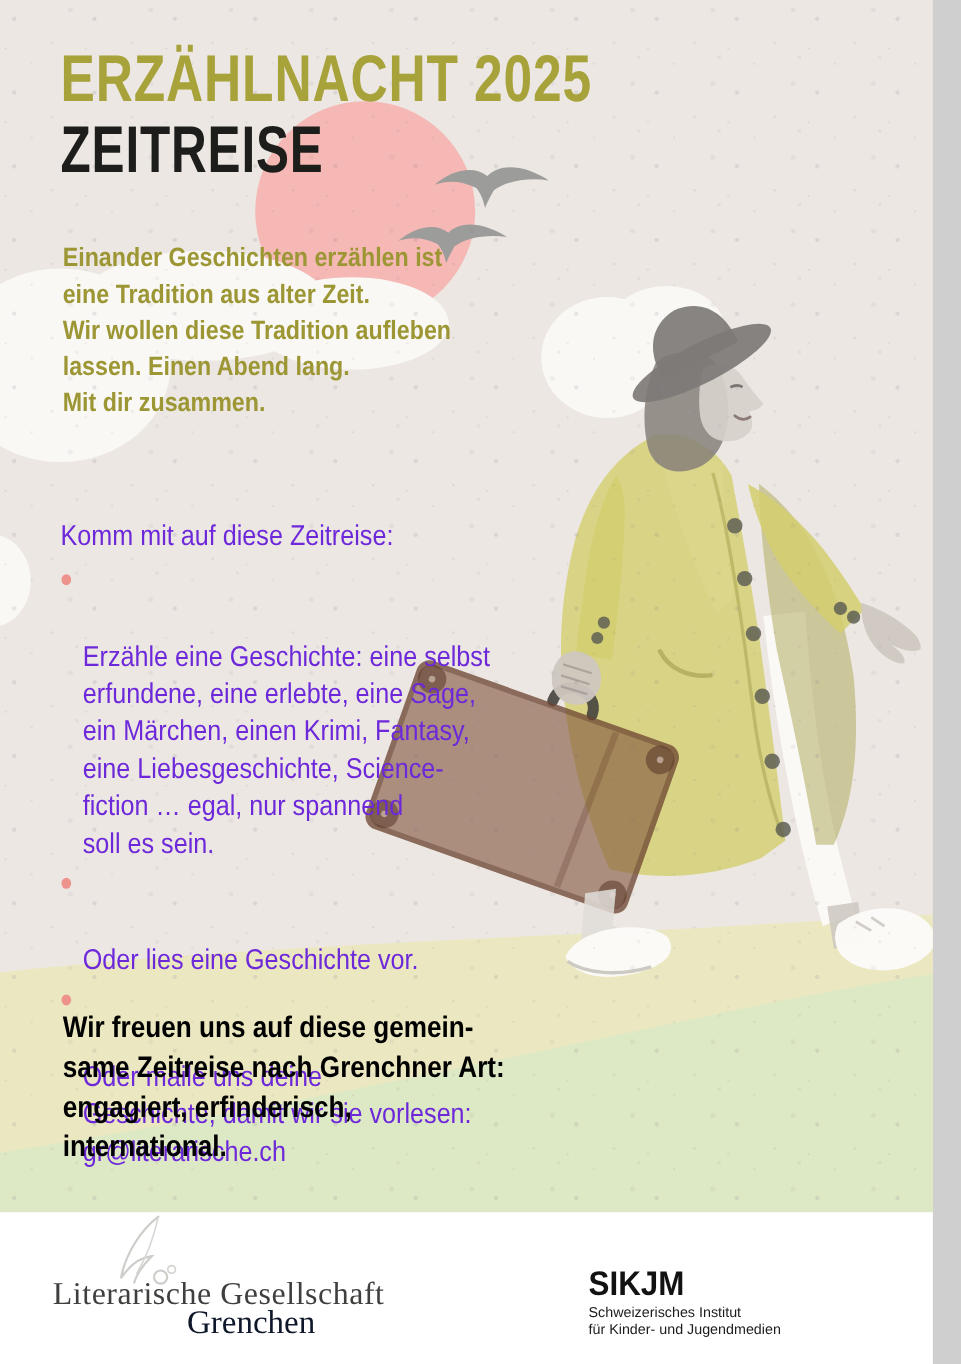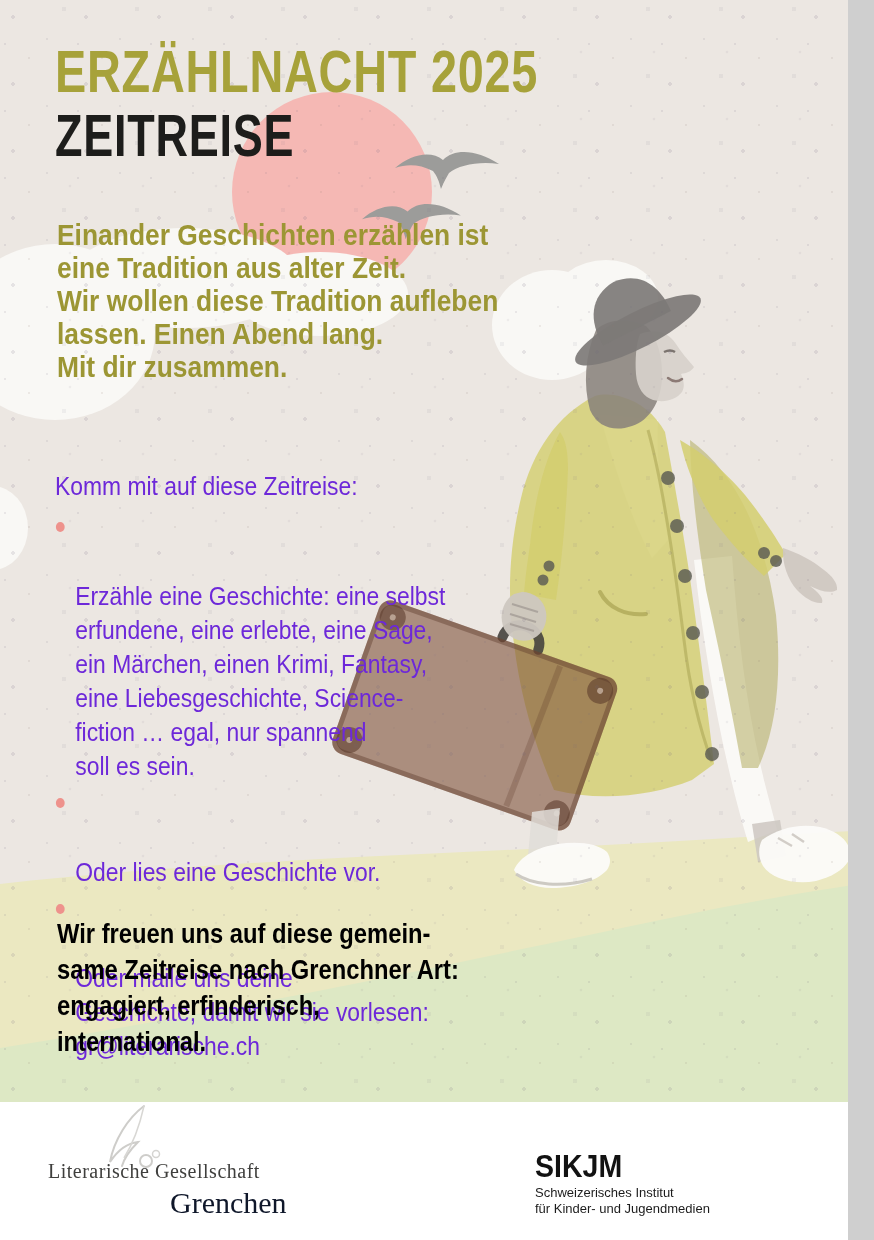--- a/index.html
+++ b/index.html
@@ -23,39 +23,39 @@
   .scene{position:absolute;left:0;top:0;z-index:1;}
   .textlayer{position:absolute;left:0;top:0;width:874px;height:1240px;z-index:4;}
   .condensed{display:inline-block;transform:scaleX(0.88);transform-origin:0 0;}
 
   .title-block{position:absolute;left:55px;top:40px;line-height:64px;white-space:nowrap;}
   .title-line{display:block;font-weight:bold;font-size:60px;letter-spacing:1px;
               transform:scaleX(0.78);transform-origin:0 50%;}
   .title-line.l1{color:#a7a23a;}
   .title-line.l2{color:#1d1d1b;transform:scaleX(0.75);}
 
-  .intro{position:absolute;left:57px;top:218px;font-size:30px;font-weight:bold;
+  .intro{position:absolute;left:57px;top:218px;font-size:24px;font-weight:bold;
          line-height:33px;color:#9c9634;white-space:pre-line;}
 
   .bodyblock{position:absolute;left:55px;top:430px;width:480px;color:#6d28d9;margin-top:40px;}
   .body-heading{font-size:26px;line-height:33px;margin:0 0 8px 0;font-weight:normal;white-space:pre-line;}
   .bullets{list-style:none;margin:0;padding:0;}
   .bullets li{position:relative;padding-left:23px;margin:0 0 4px 0;
               font-size:26px;line-height:34px;white-space:pre-line;}
   .dot{position:absolute;left:1px;top:11px;width:10px;height:10px;border-radius:50%;background:#ee928c;}
   .email{display:block;}
 
   .closing{position:absolute;left:57px;top:916px;font-size:27px;font-weight:bold;
            line-height:36px;color:#000000;white-space:pre-line;}
 
   .footer{position:absolute;left:0;top:1102px;width:874px;height:138px;background:#ffffff;z-index:5;}
   .lg-left{position:absolute;left:0;top:0;width:470px;height:138px;}
   .quill{position:absolute;left:98px;top:2px;}
   .lg-name{position:absolute;left:48px;top:58px;font-family:"Liberation Serif","DejaVu Serif",serif;
-           font-size:20px;color:#3f3f3d;white-space:nowrap;letter-spacing:0.5px;}
+           font-size:29px;color:#3f3f3d;white-space:nowrap;letter-spacing:0.5px;}
   .lg-city{position:absolute;left:170px;top:84px;font-family:"Liberation Serif","DejaVu Serif",serif;
            font-size:30px;color:#0f172a;white-space:nowrap;}
   .lg-url{position:absolute;left:284px;top:91px;font-size:17px;font-weight:bold;color:#a39d2e;white-space:nowrap;}
   .lg-right{position:absolute;left:535px;top:50px;}
   .sikjm{font-size:31px;font-weight:bold;color:#121212;letter-spacing:0;line-height:30px;
          display:inline-block;transform:scaleX(0.92);transform-origin:0 0;}
   .sikjm-sub{font-size:13px;color:#1c1c1c;line-height:16px;margin-top:3px;white-space:pre-line;}
 </style>
 </head>
 <body>

